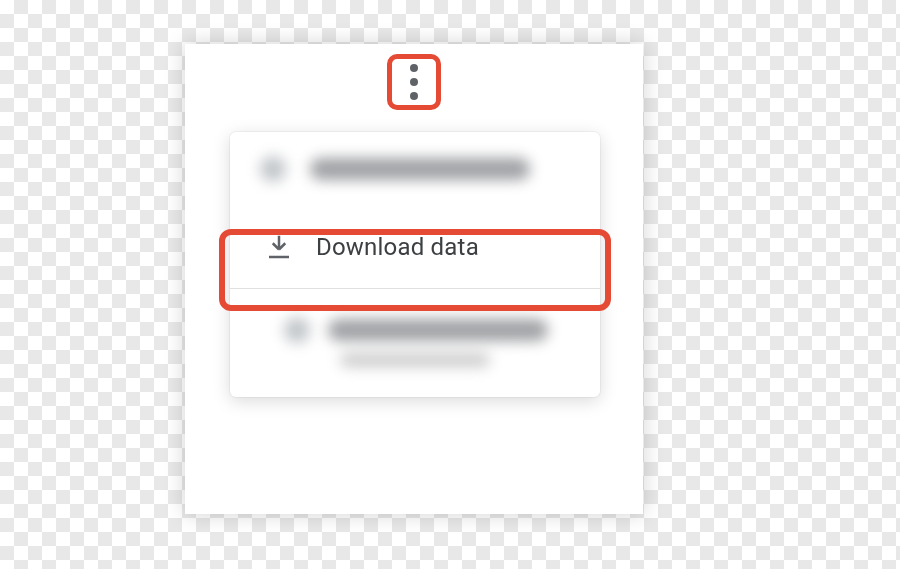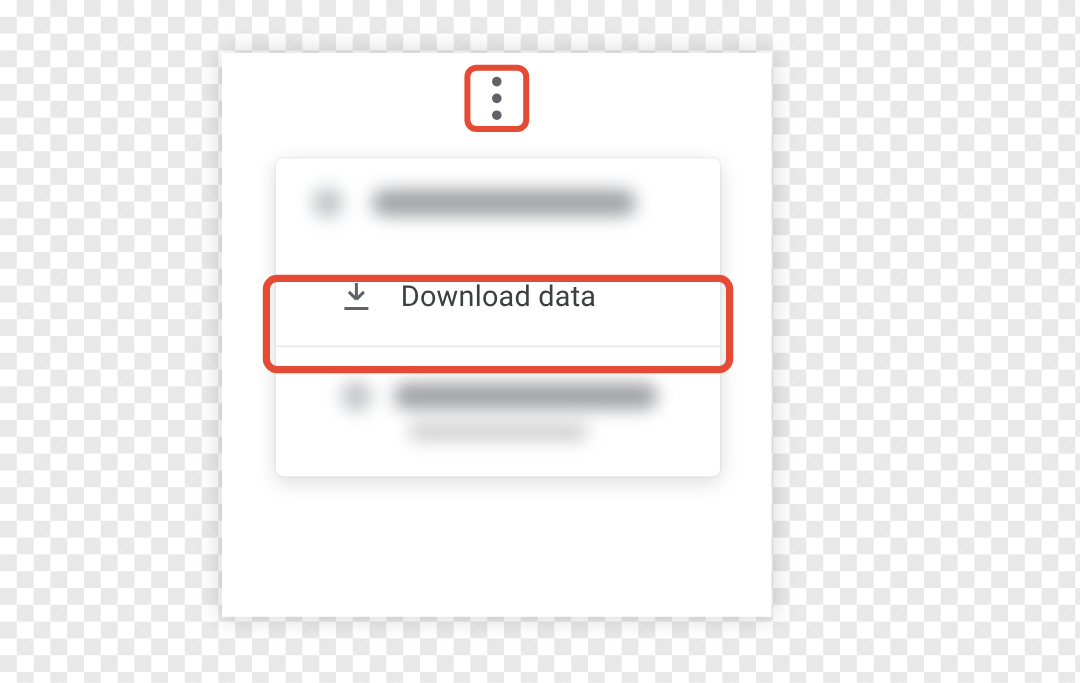--- a/index.html
+++ b/index.html
@@ -118,21 +118,21 @@
       position: absolute;
       left: 34px;
       top: 185px;
       width: 392px;
       height: 82px;
       border: 6px solid #e44a34;
       border-radius: 12px;
       pointer-events: none;
     }
     .download-item {
-      padding: 26px 52px;
+      padding: 26px 34px;
       cursor: pointer;
     }
     .placeholder-icon {
       width: 26px;
       height: 26px;
       border-radius: 50%;
       background: #9aa0a6;
     }
     .placeholder-text {
       width: 180px;

